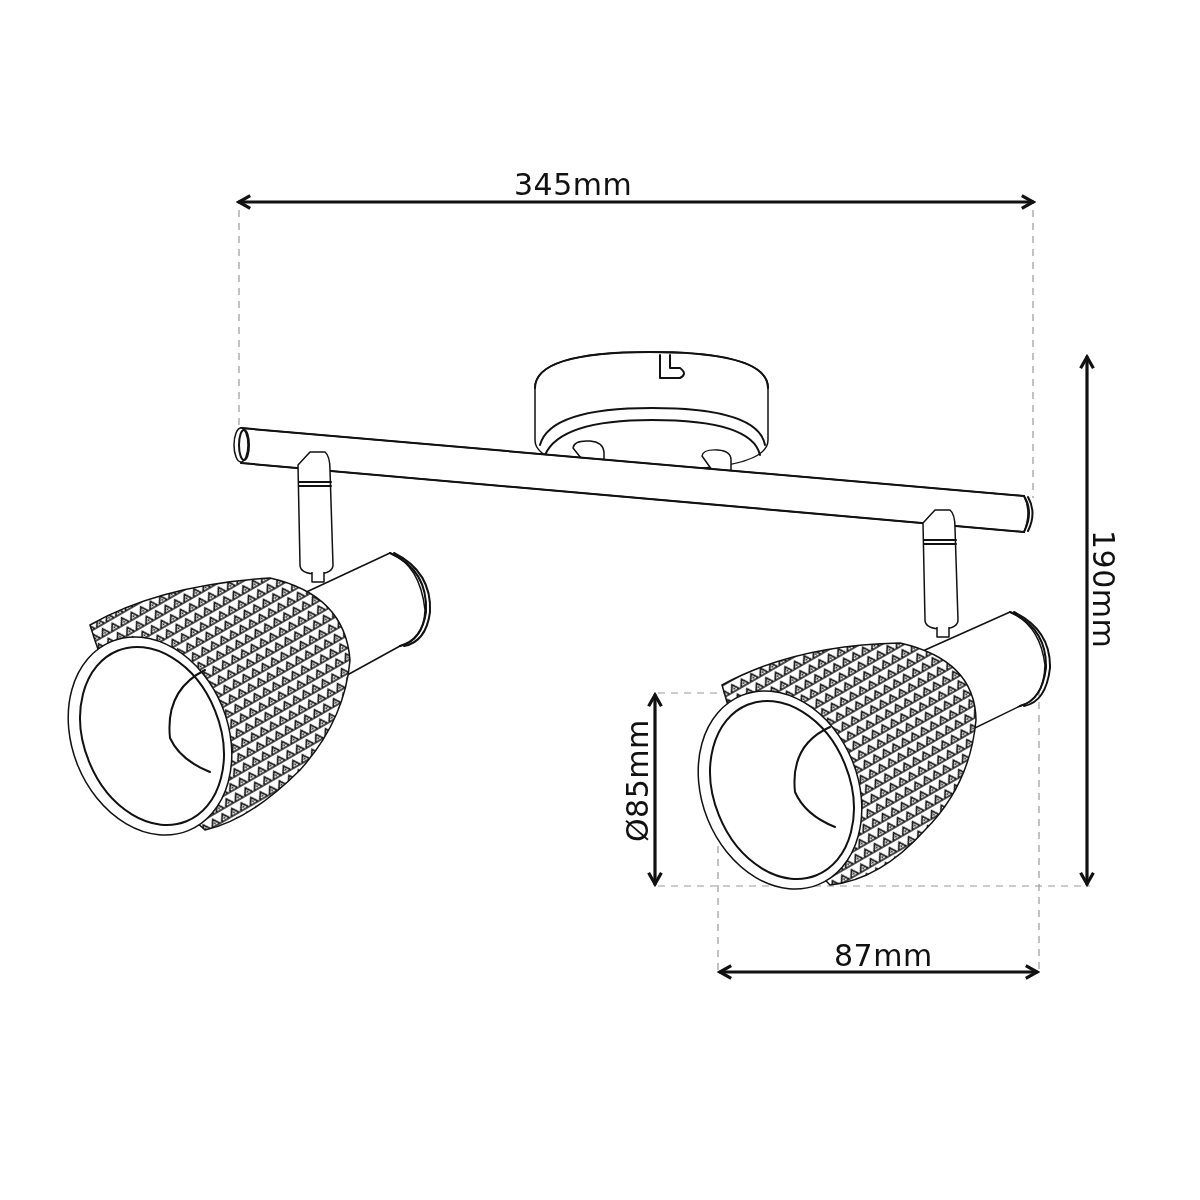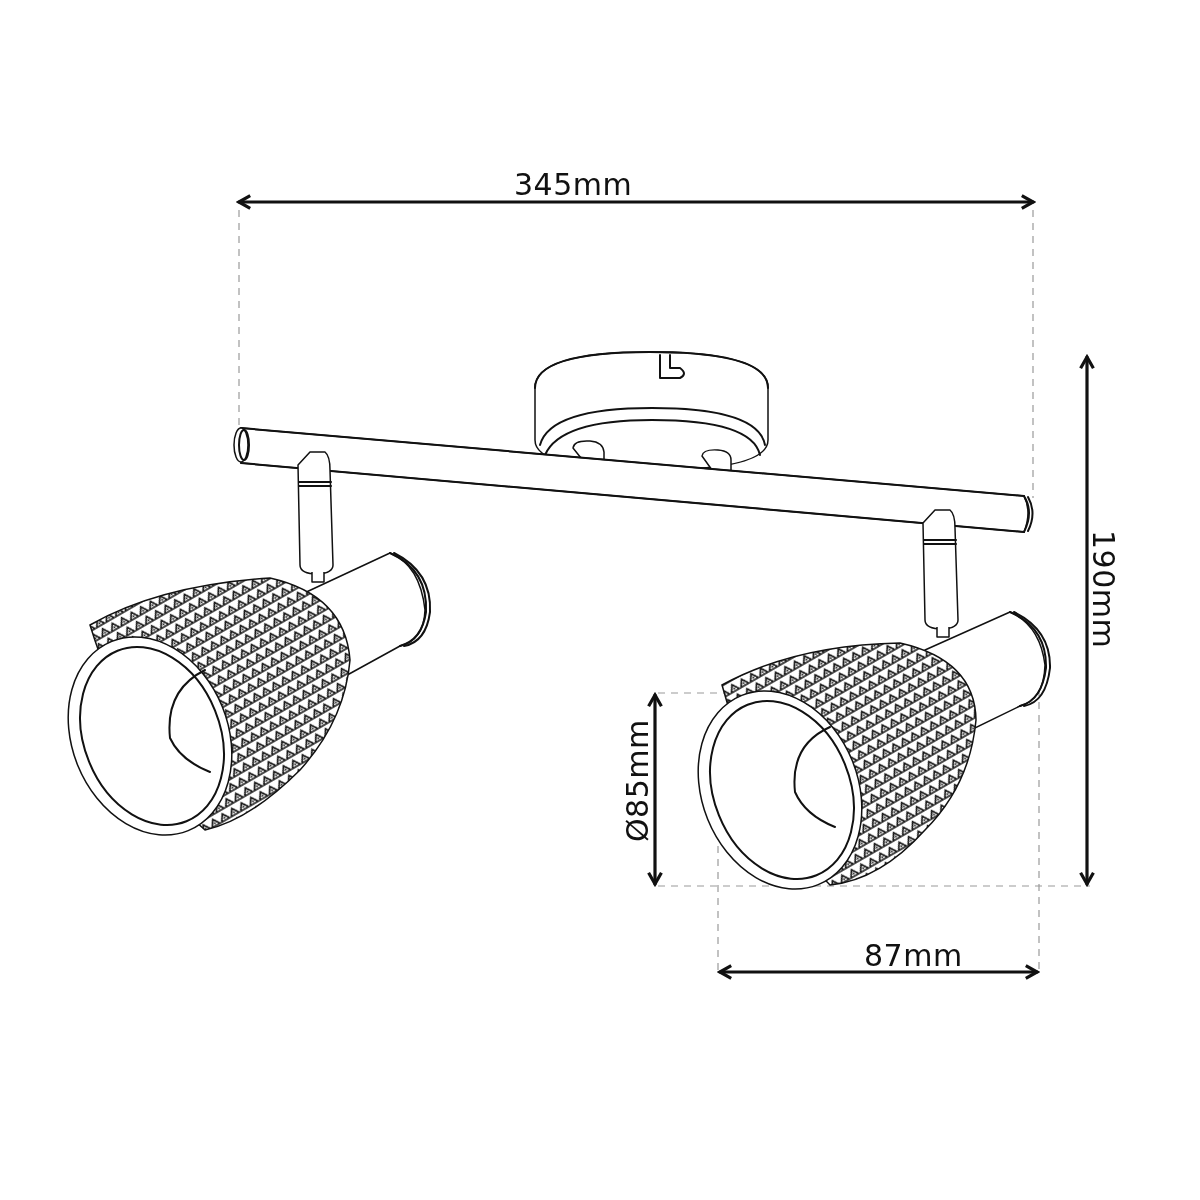--- a/index.html
+++ b/index.html
@@ -111,13 +111,13 @@
     <ellipse class="thin" cx="780" cy="790" rx="78" ry="102" transform="rotate(-22 780 790)"></ellipse>
     <ellipse class="line" cx="782" cy="790" rx="68" ry="92" transform="rotate(-22 782 790)"></ellipse>
 
     <path class="line" d="M830 727 Q790 745 795 792 Q805 815 835 827"></path>
   </g>
 </svg>
 
 <div class="label" style="left:514px; top:170px;">345mm</div>
 <div class="label rot-cw" style="left:1055px; top:563px; width:96px; text-align:center;">190mm</div>
 <div class="label rot-ccw" style="left:586px; top:775px; width:104px; text-align:center;">Ø85mm</div>
-<div class="label" style="left:864px; top:941px;">87mm</div>
+<div class="label" style="left:834px; top:941px;">87mm</div>
 
 </body></html>

